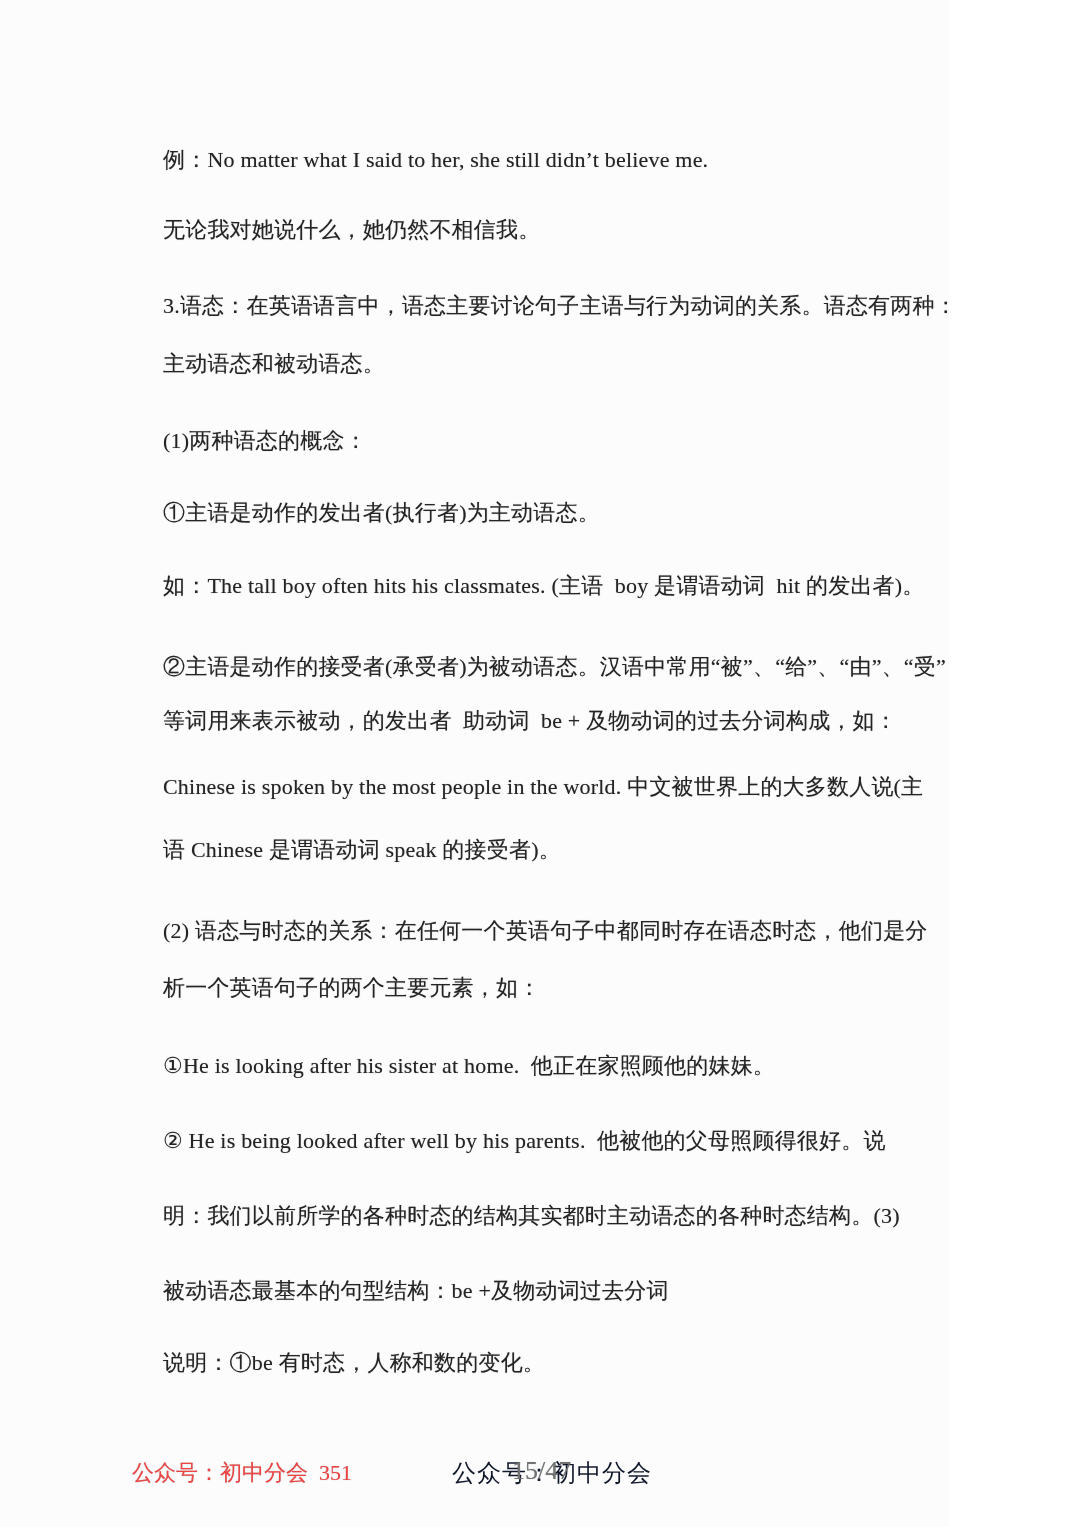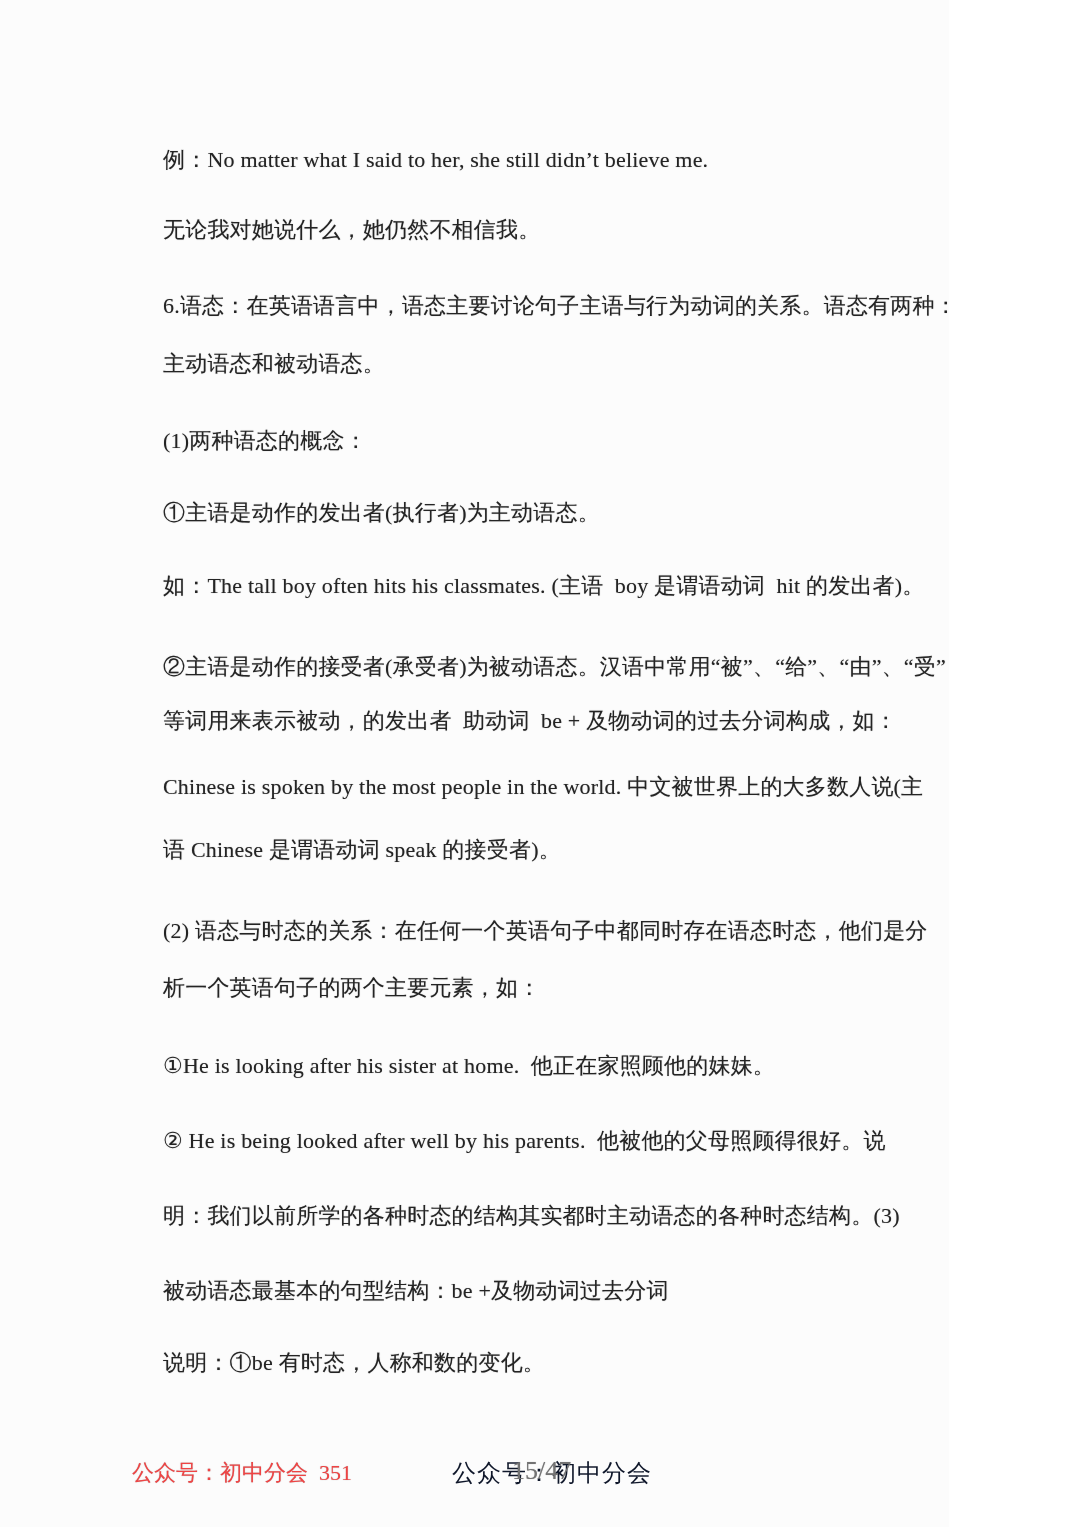--- a/index.html
+++ b/index.html
@@ -80,21 +80,21 @@
   }
 </style>
 </head>
 <body>
 
 <div class="page">
 
   <main>
     <div class="doc-line l0">例：No matter what I said to her, she still didn’t believe me.</div>
     <div class="doc-line l1">无论我对她说什么，她仍然不相信我。</div>
-    <div class="doc-line l2">6.语态：在英语语言中，语态主要讨论句子主语与行为动词的关系。语态有两种：</div>
+    <div class="doc-line l2">3.语态：在英语语言中，语态主要讨论句子主语与行为动词的关系。语态有两种：</div>
     <div class="doc-line l3">主动语态和被动语态。</div>
     <div class="doc-line l4">(1)两种语态的概念：</div>
     <div class="doc-line l5">①主语是动作的发出者(执行者)为主动语态。</div>
     <div class="doc-line l6">如：The tall boy often hits his classmates. (主语  boy 是谓语动词  hit 的发出者)。</div>
     <div class="doc-line l7">②主语是动作的接受者(承受者)为被动语态。汉语中常用“被”、“给”、“由”、“受”</div>
     <div class="doc-line l8">等词用来表示被动，的发出者  助动词  be + 及物动词的过去分词构成，如：</div>
     <div class="doc-line l9">Chinese is spoken by the most people in the world. 中文被世界上的大多数人说(主</div>
     <div class="doc-line l10">语 Chinese 是谓语动词 speak 的接受者)。</div>
     <div class="doc-line l11">(2) 语态与时态的关系：在任何一个英语句子中都同时存在语态时态，他们是分</div>
     <div class="doc-line l12">析一个英语句子的两个主要元素，如：</div>

